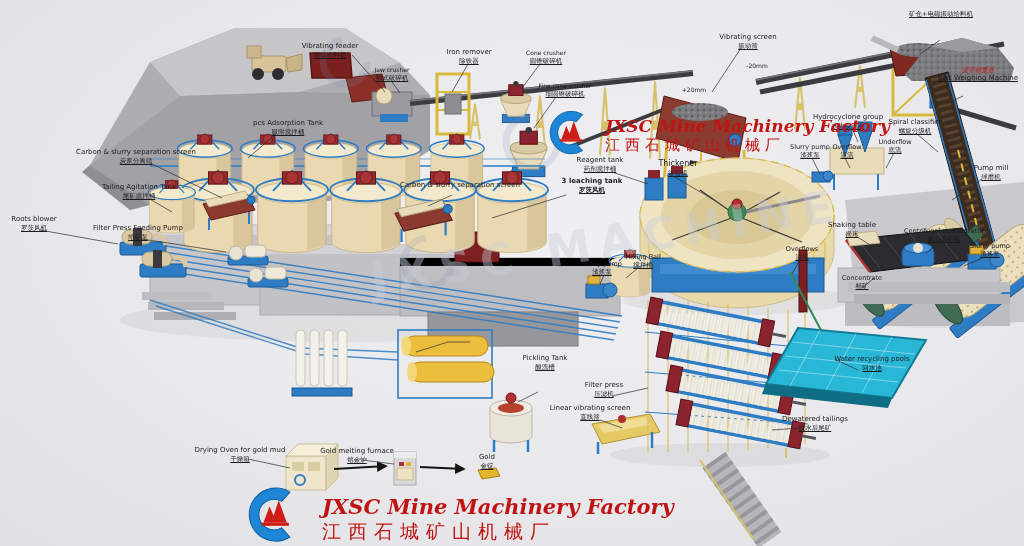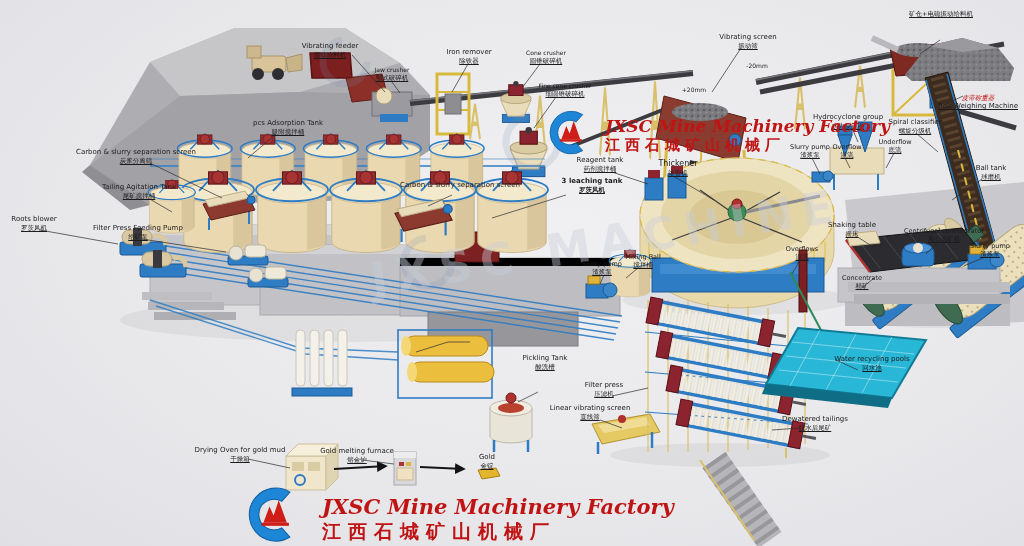--- a/index.html
+++ b/index.html
@@ -10,21 +10,21 @@
   .lbl{position:absolute;transform:translateX(-50%);text-align:center;
     font-size:7px;line-height:1.25;color:#1c1c1e;white-space:nowrap;z-index:6;}
   .lbl .en{display:block;}
   .lbl .zh{display:block;font-size:6.5px;text-decoration:underline;text-underline-offset:1px;text-align:center;}
   .lbl.wide{white-space:normal;width:150px;font-size:6.5px;}
   .lbl.spread .en{letter-spacing:1.1px;}
   .lbl.belt .zh{color:#c01414;font-style:italic;text-decoration:none;}
   .lbl.belt .en{text-decoration:underline;text-underline-offset:1px;}
   .brand{position:absolute;z-index:7;}
   .brand .en{font-family:"DejaVu Serif",serif;font-style:italic;font-weight:bold;color:#c01414;}
-  .brand .zh{font-weight:bold;color:#c01414;}
+  .brand .zh{font-weight:normal;color:#c01414;}
   #brand-center .en{font-size:17px;}
   #brand-center .zh{font-size:15px;letter-spacing:5px;}
   #brand-bottom .en{font-size:21px;}
   #brand-bottom .zh{font-size:19px;letter-spacing:7px;}
   #watermark{position:absolute;left:368px;top:216px;z-index:5;transform:rotate(-9deg);
     font-weight:bold;font-size:45px;letter-spacing:9px;color:rgba(200,206,216,0.42);}
 </style>
 </head>
 <body>
 
@@ -525,21 +525,21 @@
     </div>
 <div class="lbl" style="left:757px;top:62px;font-size:6px">
       <span class="en">-20mm</span>
     </div>
 <div class="lbl" style="left:694px;top:86px;font-size:6px">
       <span class="en">+20mm</span>
     </div>
 <div class="lbl wide" style="left:941px;top:10px">
       <span class="zh">矿仓+电磁振动给料机</span>
     </div>
-<div class="lbl belt" style="left:978px;top:94px">
+<div class="lbl belt" style="left:978px;top:66px">
       <span class="zh">皮带称重器</span>
       <span class="en">Belt Weighing Machine</span>
     </div>
 <div class="lbl" style="left:288px;top:119px">
       <span class="en">pcs Adsorption Tank</span>
       <span class="zh">吸附搅拌桶</span>
     </div>
 <div class="lbl" style="left:136px;top:148px">
       <span class="en">Carbon &amp; slurry separation screen</span>
       <span class="zh">炭浆分离筛</span>
@@ -585,21 +585,21 @@
     </div>
 <div class="lbl" style="left:895px;top:138px;font-size:6.5px">
       <span class="en">Underflow</span>
       <span class="zh">底流</span>
     </div>
 <div class="lbl" style="left:915px;top:118px">
       <span class="en">Spiral classifier</span>
       <span class="zh">螺旋分级机</span>
     </div>
 <div class="lbl" style="left:991px;top:164px">
-      <span class="en">Ball tank</span>
+      <span class="en">Pump mill</span>
       <span class="zh">球磨机</span>
     </div>
 <div class="lbl" style="left:990px;top:242px;font-size:6.5px">
       <span class="en">Slurry pump</span>
       <span class="zh">渣浆泵</span>
     </div>
 <div class="lbl" style="left:852px;top:221px">
       <span class="en">Shaking table</span>
       <span class="zh">摇床</span>
     </div>

